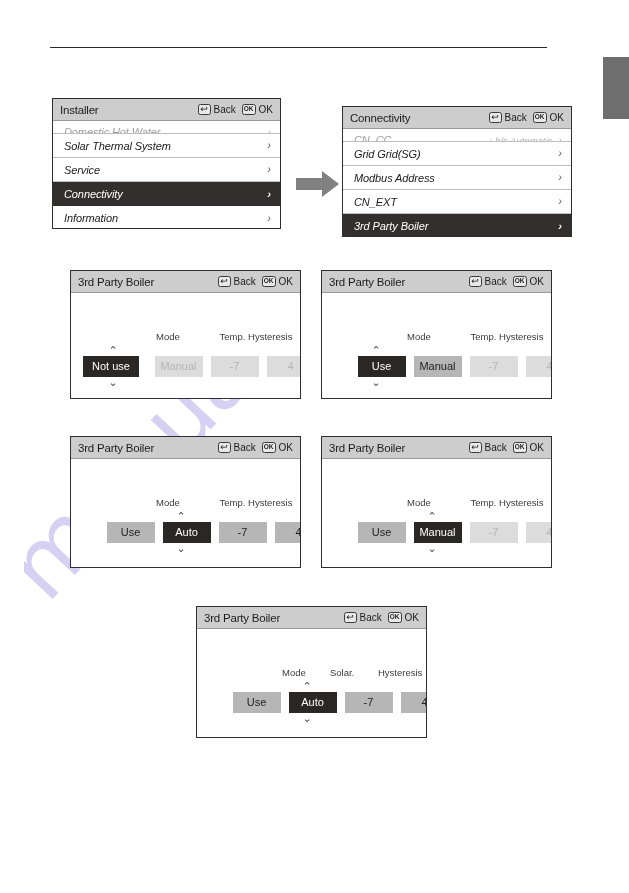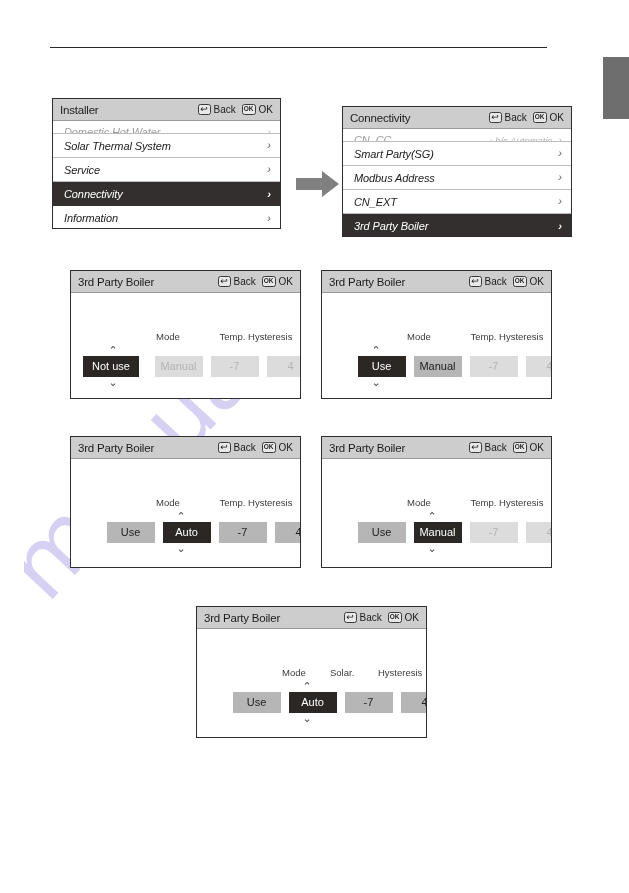--- a/index.html
+++ b/index.html
@@ -299,21 +299,21 @@
     </div>
     <div class="menu-list">
       <div class="menu-row clipped">
         <span class="m-label">CN_CC</span>
         <span class="m-value">
           <span class="prefix-chev">‹</span><span>b/c Automatic</span>
         </span>
         <span class="chev">›</span>
       </div>
       <div class="menu-row">
-        <span class="m-label">Smart Party(SG)</span>
+        <span class="m-label">Grid Grid(SG)</span>
         <span class="chev">›</span>
       </div>
       <div class="menu-row">
         <span class="m-label">Modbus Address</span>
         <span class="chev">›</span>
       </div>
       <div class="menu-row">
         <span class="m-label">CN_EXT</span>
         <span class="chev">›</span>
       </div>

